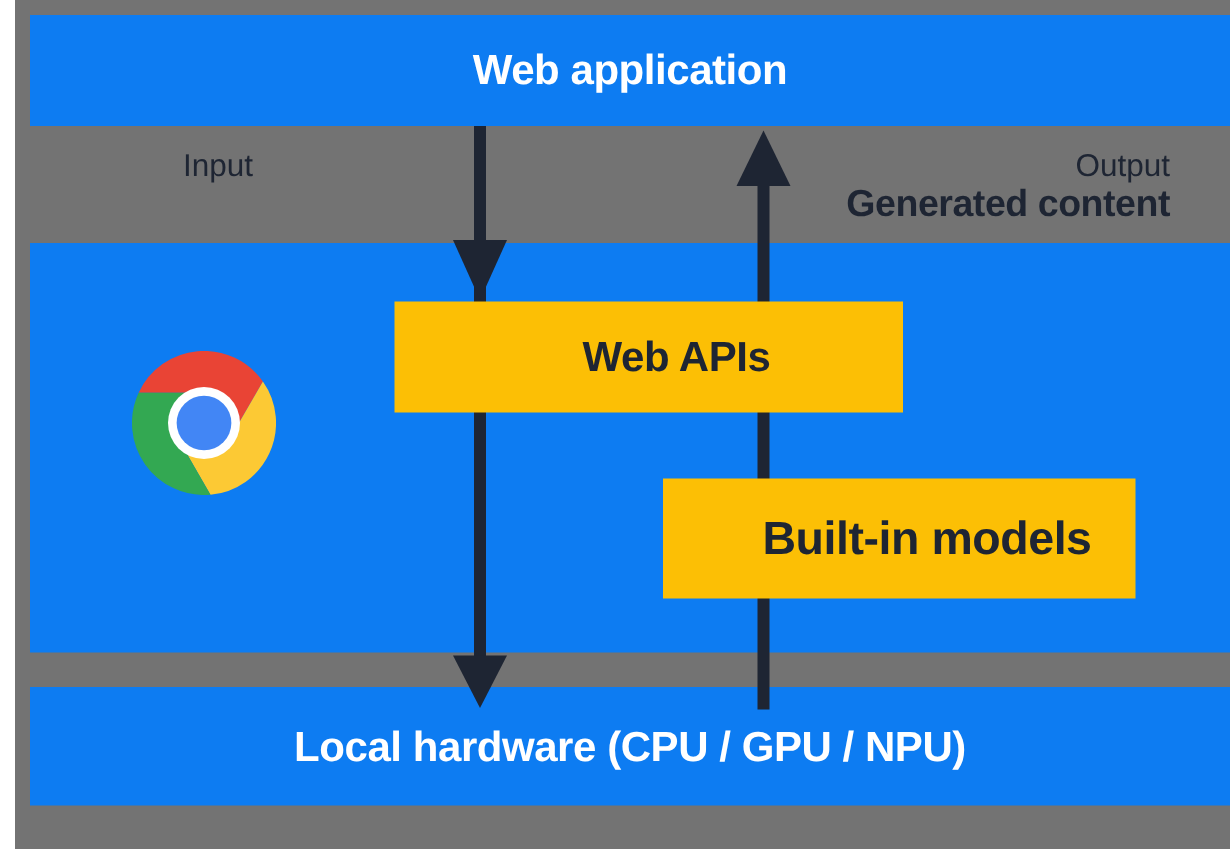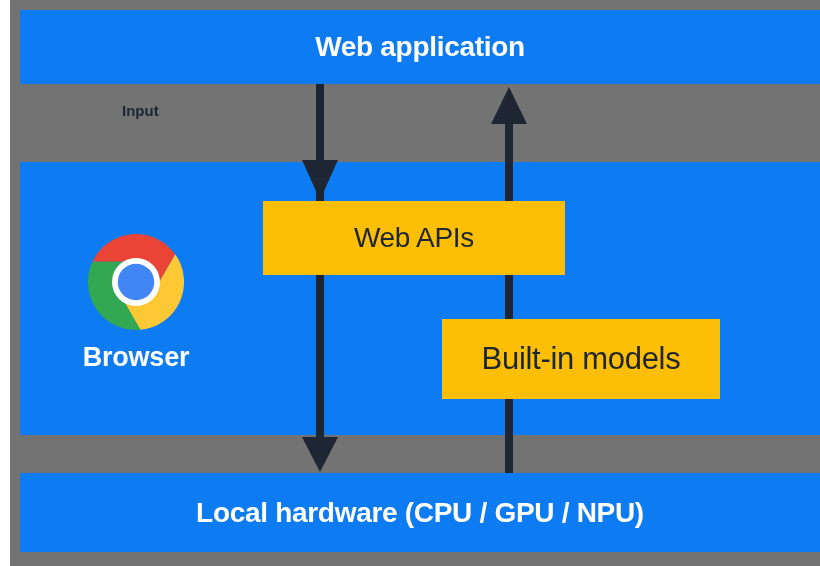--- a/index.html
+++ b/index.html
@@ -21,43 +21,44 @@
     z-index: 1;
   }
   .bar-label {
     color: #ffffff;
     font-size: 28px;
     font-weight: 700;
     letter-spacing: -0.3px;
   }
   .top-bar    { left: 10px; top: 10px;  width: 800px; height: 74px; }
   .middle-bar { left: 10px; top: 162px; width: 800px; height: 273px; }
-  .bottom-bar { left: 10px; top: 473px; width: 800px; height: 79px; }
+  .bottom-bar { left: 10px; top: 458px; width: 800px; height: 79px; }
 
   .io-group { position: absolute; top: 99px; color: var(--ink); z-index: 2; }
   .io-input  { left: 112px; text-align: left; }
   .io-output { right: 50px; text-align: right; }
-  .io-title { font-size: 15px; font-weight: 700; line-height: 24px; }
+  .io-title { font-size: 21px; font-weight: 400; line-height: 24px; }
   .io-value { font-size: 25px; font-weight: 700; line-height: 27px; letter-spacing: -0.3px; }
 
   .arrow-layer { position: absolute; left: 0; top: 0; width: 820px; height: 566px; z-index: 5; }
   .ink-shape { fill: var(--ink); }
 
   .yellow-box {
     position: absolute;
     background: var(--yellow);
     color: var(--ink);
     display: flex;
     flex-direction: column;
     align-items: center;
     justify-content: center;
     z-index: 10;
-    font-weight: 400;
+    font-weight: 700;
     letter-spacing: -0.3px;
     text-align: right;
+    padding-left: 37px;
   }
   .web-apis-box { left: 253px; top: 201px; width: 302px; height: 74px; font-size: 28px; }
   .builtin-box  { left: 432px; top: 319px; width: 278px; height: 80px; font-size: 31px; line-height: 34px; }
 
   .chrome-wrap { position: absolute; left: 78px; top: 234px; width: 96px; height: 96px; z-index: 6; }
   .chrome-wrap svg { display: block; width: 96px; height: 96px; }
   .cr-red    { fill: var(--chrome-red); }
   .cr-yellow { fill: var(--chrome-yellow); }
   .cr-green  { fill: var(--chrome-green); }
   .cr-blue   { fill: var(--chrome-blue); }
@@ -78,20 +79,24 @@
 
 <div class="canvas">
 
   <div class="bar top-bar">
     <span class="bar-label">Web application</span>
   </div>
 
   <div class="io-group io-input">
     <div class="io-title">Input</div>
   </div>
+  <div class="io-group io-output">
+    <div class="io-title">Output</div>
+    <div class="io-value">Generated content</div>
+  </div>
 
   <div class="bar middle-bar"></div>
 
   <svg class="arrow-layer" viewBox="0 0 820 566" aria-hidden="true">
     <g>
       <rect class="ink-shape" x="306" y="84" width="8" height="354"></rect>
       <polygon class="ink-shape" points="292,160 328,160 310,200"></polygon>
       <polygon class="ink-shape" points="292,437 328,437 310,472"></polygon>
     </g>
     <g>
@@ -102,21 +107,20 @@
 
   <div class="chrome-wrap">
     <svg viewBox="0 0 100 100">
       <path class="cr-red" d="M4.6,29 A50,50 0 0 1 90.9,21.2 L68.2,60.5 L50,50 L50,29 Z"></path>
       <path class="cr-yellow" d="M90.9,21.2 A50,50 0 0 1 54.5,99.8 L31.8,60.5 L50,50 L68.2,60.5 Z"></path>
       <path class="cr-green" d="M54.5,99.8 A50,50 0 0 1 4.6,29 L50,29 L50,50 L31.8,60.5 Z"></path>
       <circle cx="50" cy="50" r="25" fill="#ffffff"></circle>
       <circle class="cr-blue" cx="50" cy="50" r="19"></circle>
     </svg>
   </div>
-  <div class="browser-label">Browser</div>
 
   <div class="yellow-box web-apis-box">
     <span>Web APIs</span>
   </div>
   <div class="yellow-box builtin-box">
     <div>Built-in models</div>
   </div>
 
   <div class="bar bottom-bar">
     <span class="bar-label">Local hardware (CPU / GPU / NPU)</span>

